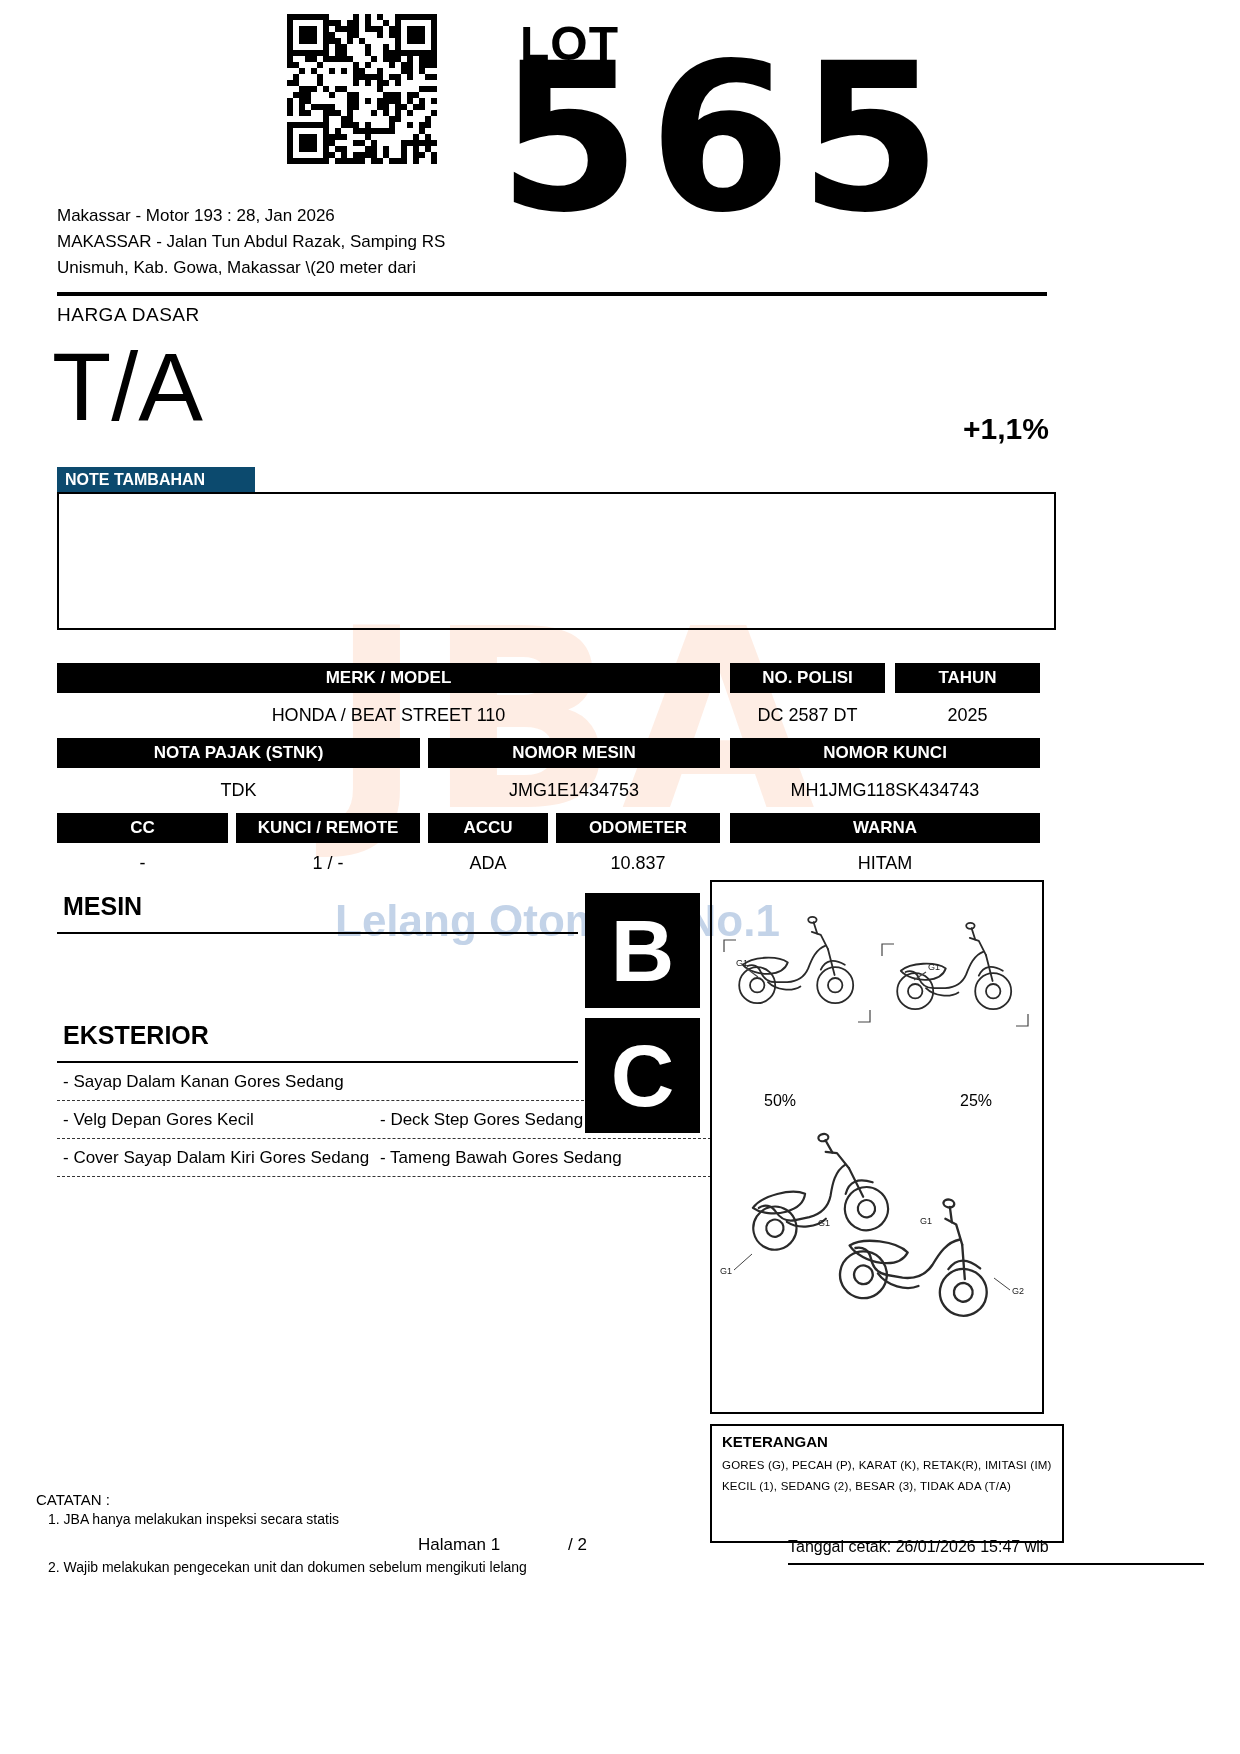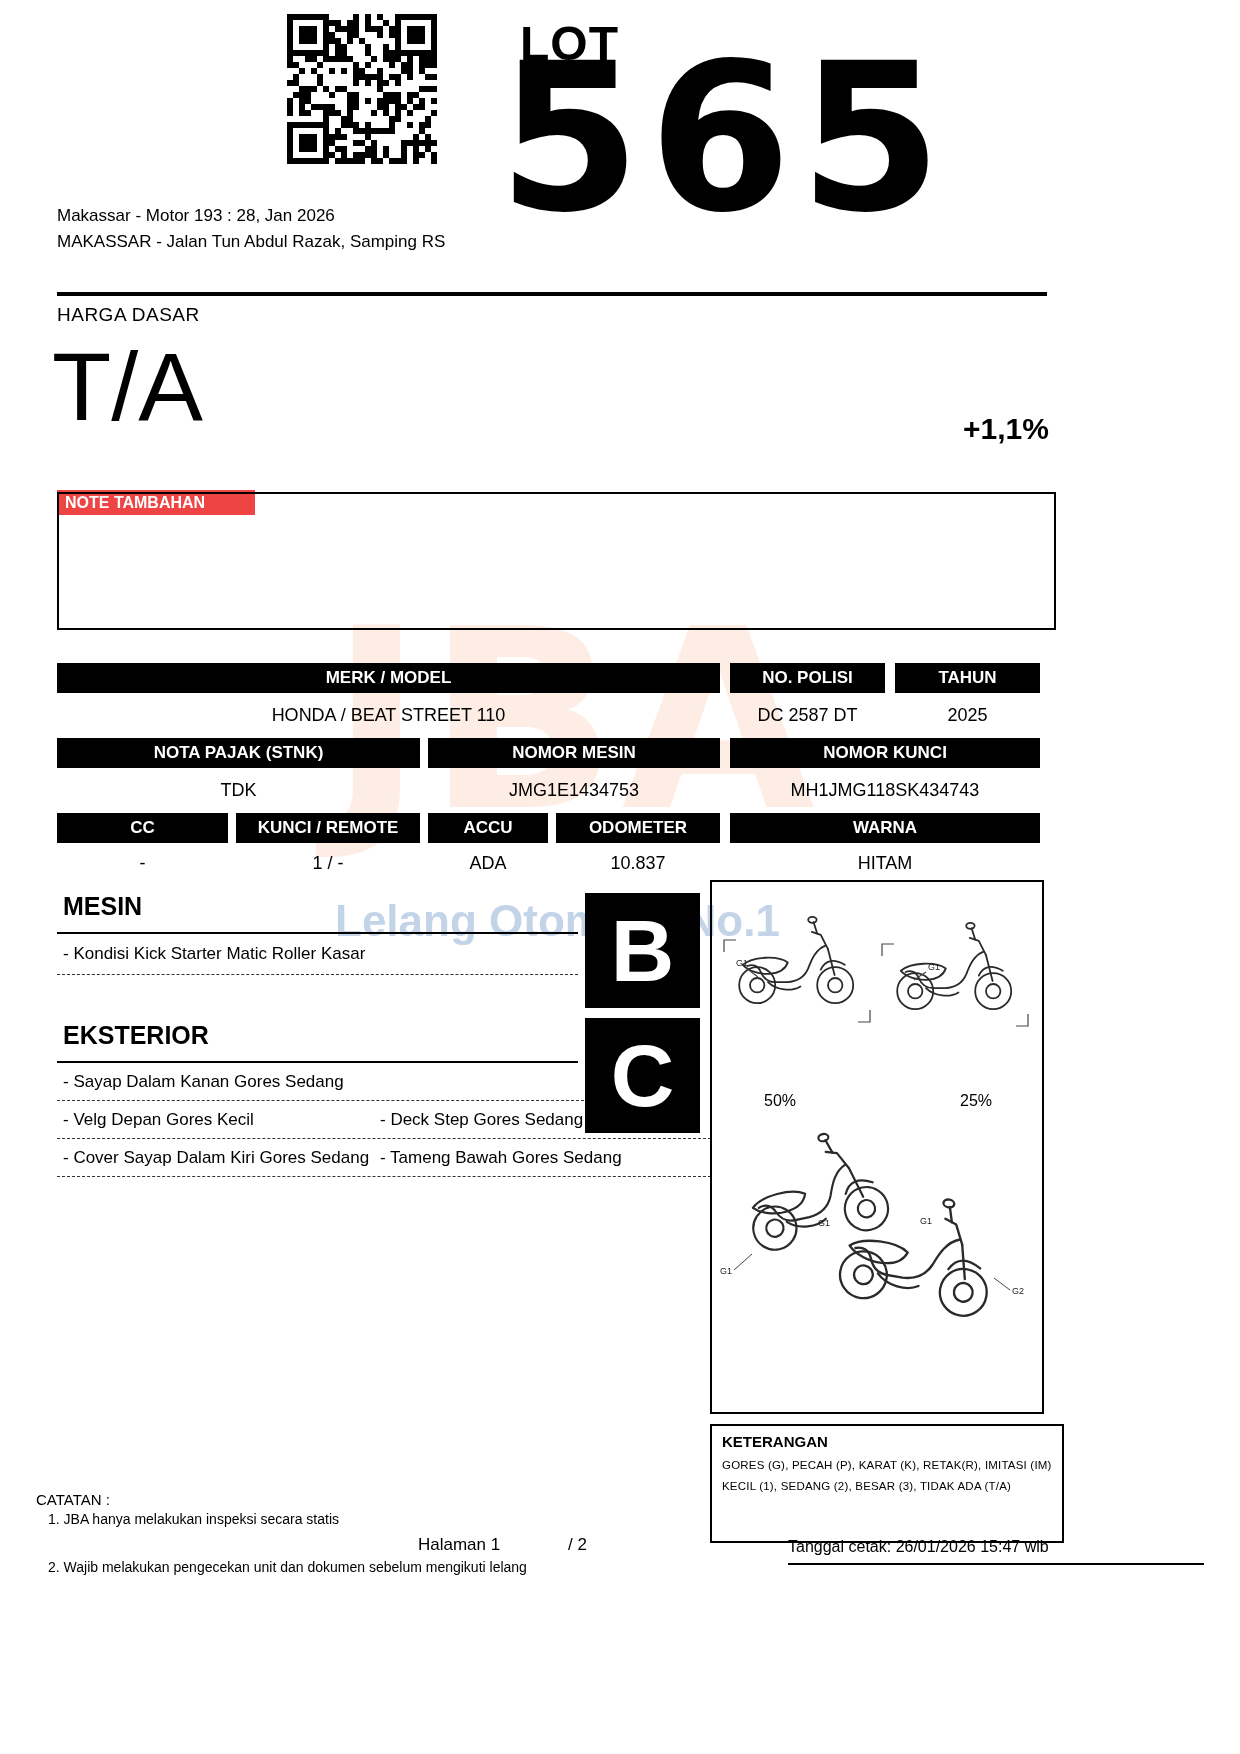--- a/index.html
+++ b/index.html
@@ -16,21 +16,21 @@
   .qr{left:287px;top:14px;width:150px;height:150px;}
   .lot-label{left:520px;top:16px;font-size:48px;font-weight:bold;letter-spacing:1px;}
   .lot-number{left:498px;top:36px;font-size:205px;line-height:1;font-weight:bold;font-family:"DejaVu Sans","Liberation Sans",sans-serif;letter-spacing:8px;}
   .addr{left:57px;top:203px;font-size:17px;line-height:26px;}
   .rule-top{left:57px;top:292px;width:990px;height:4px;background:#000;}
 
   .harga-label{left:57px;top:304px;font-size:19px;letter-spacing:.5px;}
   .harga-value{left:52px;top:336px;font-size:97px;line-height:1.05;}
   .increment{left:936px;top:412px;width:140px;text-align:center;font-size:30px;font-weight:bold;}
 
-  .note-bar{left:57px;top:490px;width:190px;height:25px;background:#ef4444;color:#fff;font-weight:bold;font-size:16px;display:flex;align-items:center;padding-left:8px;text-align:center;}
+  .note-bar{left:57px;top:467px;width:190px;height:25px;background:#0c4a6e;color:#fff;font-weight:bold;font-size:16px;display:flex;align-items:center;padding-left:8px;text-align:center;}
   .note-box{left:57px;top:492px;width:983px;height:122px;border:2px solid #000;font-size:16px;padding:6px;}
 
   
   .spec-table{left:57px;top:663px;width:983px;display:grid;
     grid-template-columns:171px 8px 184px 8px 120px 8px 164px 10px 155px 10px 145px;
     grid-template-rows:30px 45px 30px 45px 30px 40px;}
   .th{background:#000;color:#fff;font-weight:bold;font-size:17px;display:flex;align-items:center;justify-content:center;}
   .td{font-size:18px;display:flex;align-items:center;justify-content:center;}
 
   
@@ -308,20 +308,21 @@
         <rect x="0" y="108" width="42" height="42"></rect>
         <rect fill="#fff" x="6" y="114" width="30" height="30"></rect>
         <rect x="12" y="120" width="18" height="18"></rect>
       </g>
     </svg>
   <div class="abs lot-label">LOT</div>
   <div class="abs lot-number">565</div>
   <div class="abs addr">
     <div>Makassar - Motor 193 : 28, Jan 2026</div>
     <div>MAKASSAR - Jalan Tun Abdul Razak, Samping RS</div>
+    <div>Unismuh, Kab. Gowa, Makassar \(20 meter dari</div>
   </div>
   <div class="abs rule-top"></div>
 
   <div class="abs harga-label">HARGA DASAR</div>
   <div class="abs harga-value">T/A</div>
   <div class="abs increment">+1,1%</div>
 
   <div class="abs note-bar">NOTE TAMBAHAN</div>
   <div class="abs note-box"></div>
 
@@ -345,23 +346,20 @@
     <div class="th" style="grid-area:5/9/6/12">WARNA</div>
     <div class="td" style="grid-area:6/1/7/2">-</div>
     <div class="td" style="grid-area:6/3/7/4">1 / -</div>
     <div class="td" style="grid-area:6/5/7/6">ADA</div>
     <div class="td" style="grid-area:6/7/7/8">10.837</div>
     <div class="td" style="grid-area:6/9/7/12">HITAM</div>
   </div>
 
   <div class="abs sec-title mesin-title">MESIN</div>
   <div class="abs mesin-rule"></div>
-  <div class="abs mesin-items">
-    <div class="item-row">- Kondisi Kick Starter Matic Roller Kasar</div>
-  </div>
 
   <div class="abs grade-box grade-b">B</div>
   <div class="abs grade-box grade-c">C</div>
 
   <div class="abs sec-title eks-title">EKSTERIOR</div>
   <div class="abs eks-rule"></div>
   <div class="abs eks-rows">
     <div class="eks-row w-short">
       <span>- Sayap Dalam Kanan Gores Sedang</span>
     </div>

